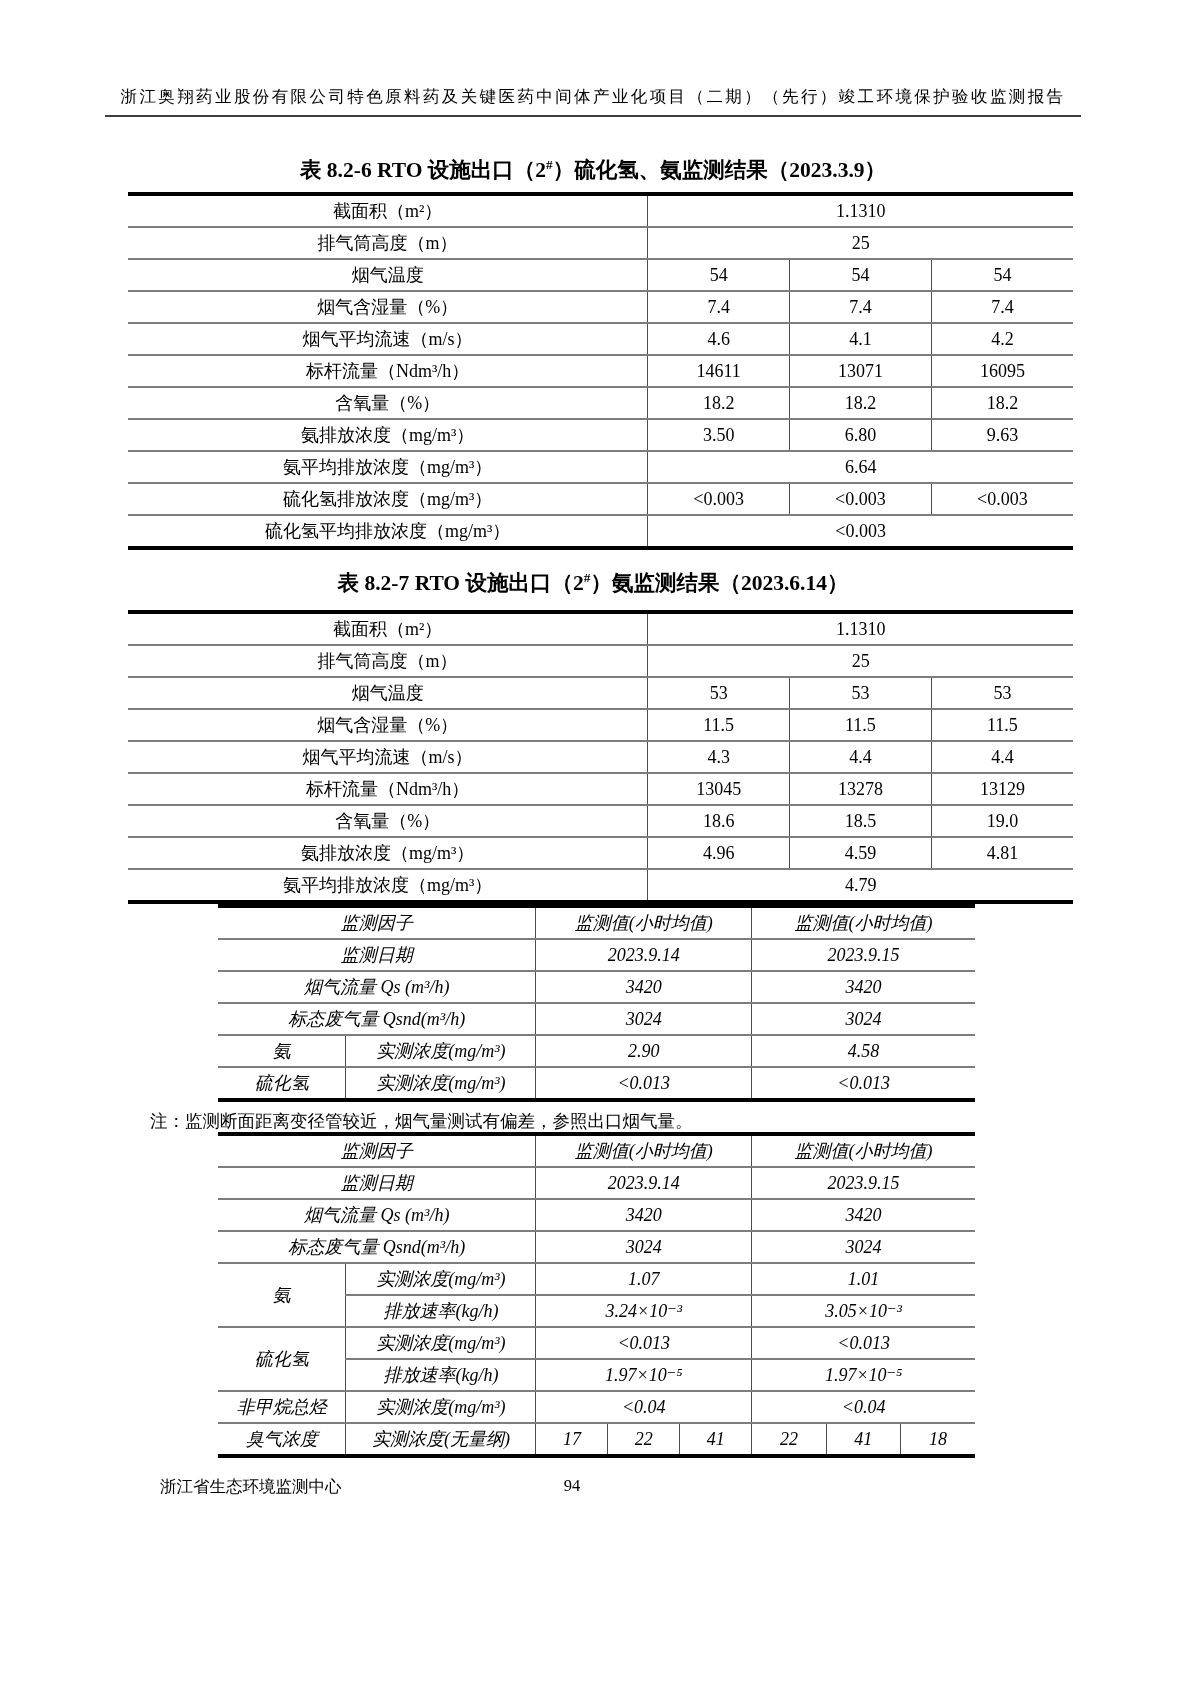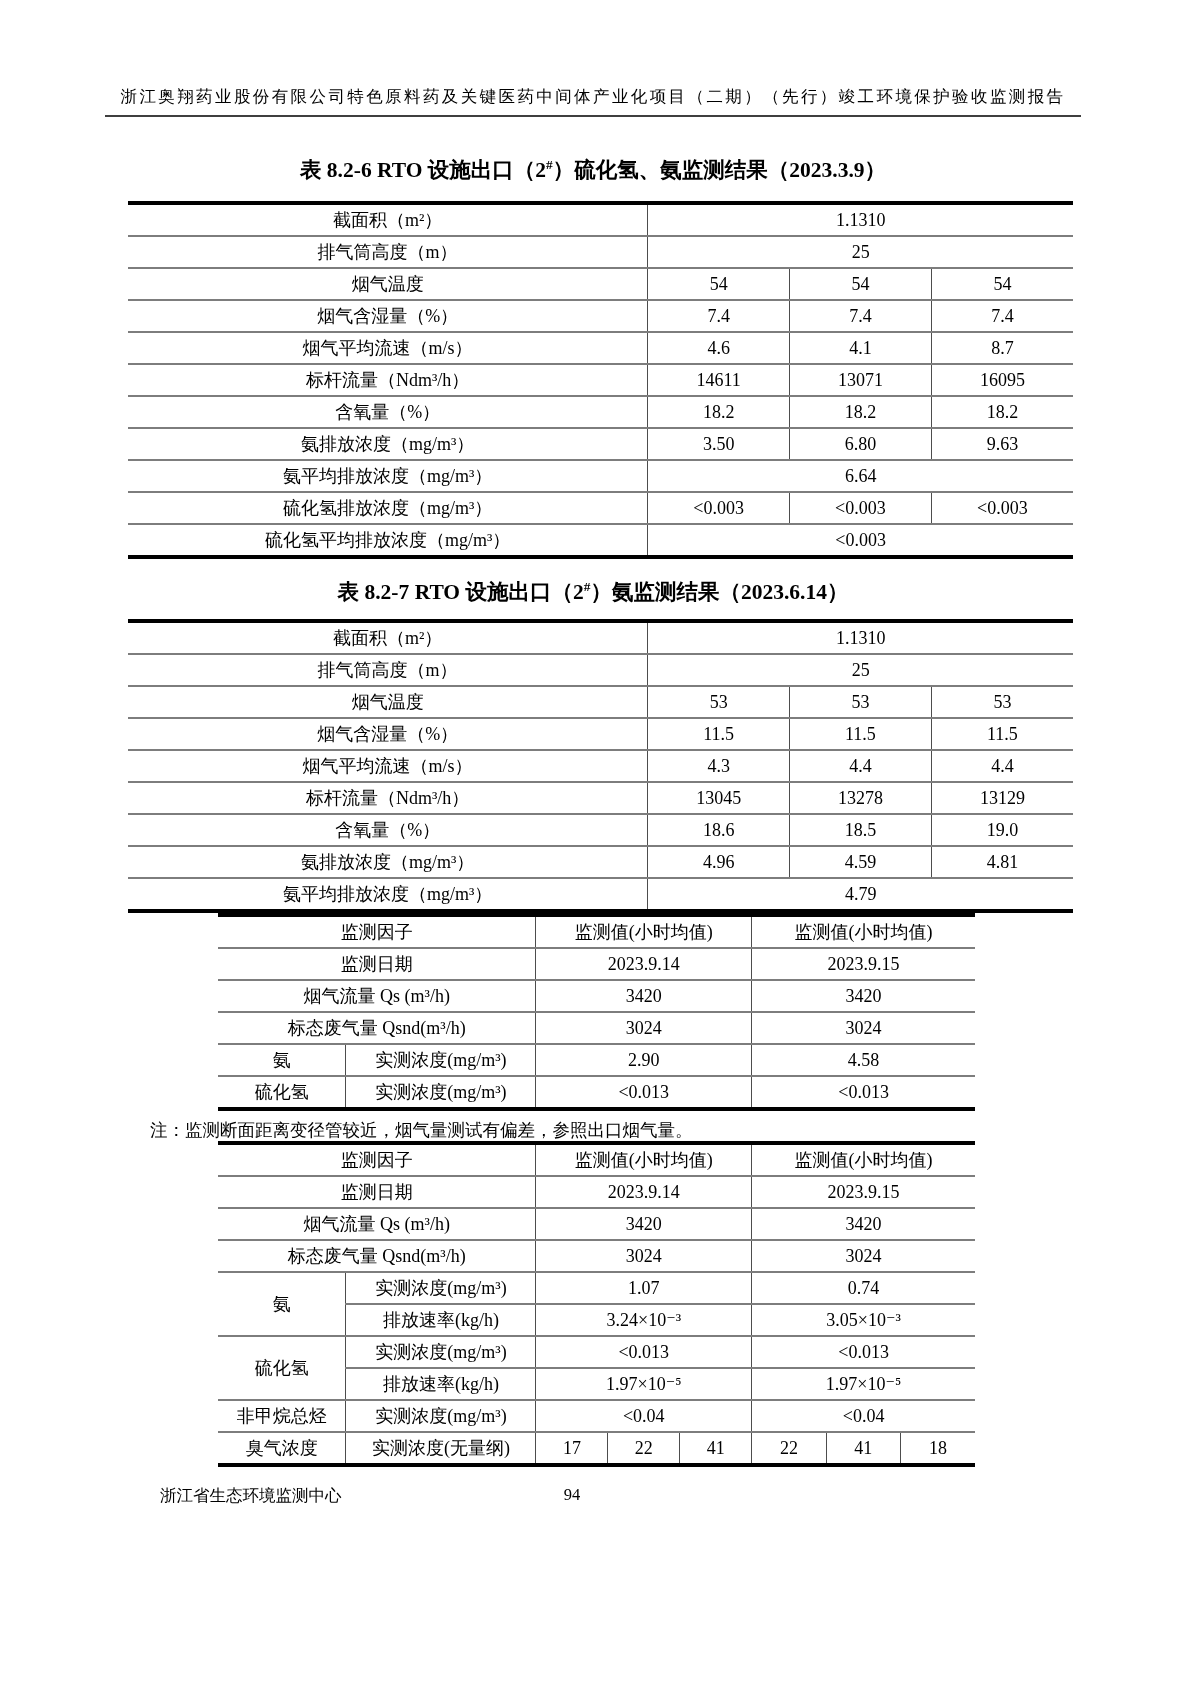--- a/index.html
+++ b/index.html
@@ -14,39 +14,39 @@
     text-align:center; white-space:nowrap;
     font-size:16.5px; letter-spacing:2.4px;
     padding-bottom:7px;
     border-bottom:2.5px solid #3f3f3f;
   }
   .tbl-title {
     text-align:center; font-size:21.5px; font-weight:bold;
     margin:0; line-height:28px;
   }
   .tbl-title .sup { font-size:62%; vertical-align:super; }
-  .s1 .tbl-title { margin-top:34px; margin-bottom:17px;text-align:center; }
+  .s1 .tbl-title { margin-top:34px; margin-bottom:8px;text-align:center; }
   .s2 .tbl-title { margin-top:14px; margin-bottom:13px; }
   .s3 .tbl-title { margin-top:12px; margin-bottom:5px; }
   .s4 .tbl-title { margin-top:14px; margin-bottom:0px; }
   .doc-table {
     border-collapse:collapse; table-layout:fixed;
     border-top:4px solid #000; border-bottom:4px solid #000;
     border-left:hidden; border-right:hidden;
   }
   .doc-table td {
     border:1.5px solid #4d4d4d;
     border-top:2px solid #7d7d7d;
     height:30px; line-height:30px;
     text-align:center; vertical-align:middle;
     font-size:18px; padding:0 2px;
     overflow:hidden; white-space:nowrap;
   }
   .wide-table  { width:945px; margin-left:23px; }
-  .narrow-table{ width:757px; margin-left:113px; }
+  .narrow-table{ width:757px; margin-left:113px;font-style:italic; }
   .note {
     margin:8px 0 0 45px; font-size:17.5px; line-height:22px;
   }
   .doc-footer {
     position:relative; margin-top:18px; font-size:16.5px; height:24px;
   }
   .doc-footer .org { margin-left:55px; }
   .doc-footer .pagenum { position:absolute; left:47%; top:0; }
 </style>
 </head>
@@ -85,21 +85,21 @@
           <tr>
             <td>烟气含湿量（%）</td>
             <td>7.4</td>
             <td>7.4</td>
             <td>7.4</td>
           </tr>
           <tr>
             <td>烟气平均流速（m/s）</td>
             <td>4.6</td>
             <td>4.1</td>
-            <td>8.7</td>
+            <td>4.2</td>
           </tr>
           <tr>
             <td>标杆流量（Ndm³/h）</td>
             <td>14611</td>
             <td>13071</td>
             <td>16095</td>
           </tr>
           <tr>
             <td>含氧量（%）</td>
             <td>18.2</td>
@@ -268,21 +268,21 @@
           </tr>
           <tr>
             <td colspan="2">标态废气量 Qsnd(m³/h)</td>
             <td colspan="3">3024</td>
             <td colspan="3">3024</td>
           </tr>
           <tr>
             <td rowspan="2">氨</td>
             <td>实测浓度(mg/m³)</td>
             <td colspan="3">1.07</td>
-            <td colspan="3">0.74</td>
+            <td colspan="3">1.01</td>
           </tr>
           <tr>
             <td>排放速率(kg/h)</td>
             <td colspan="3">3.24×10⁻³</td>
             <td colspan="3">3.05×10⁻³</td>
           </tr>
           <tr>
             <td rowspan="2">硫化氢</td>
             <td>实测浓度(mg/m³)</td>
             <td colspan="3">&lt;0.013</td>

